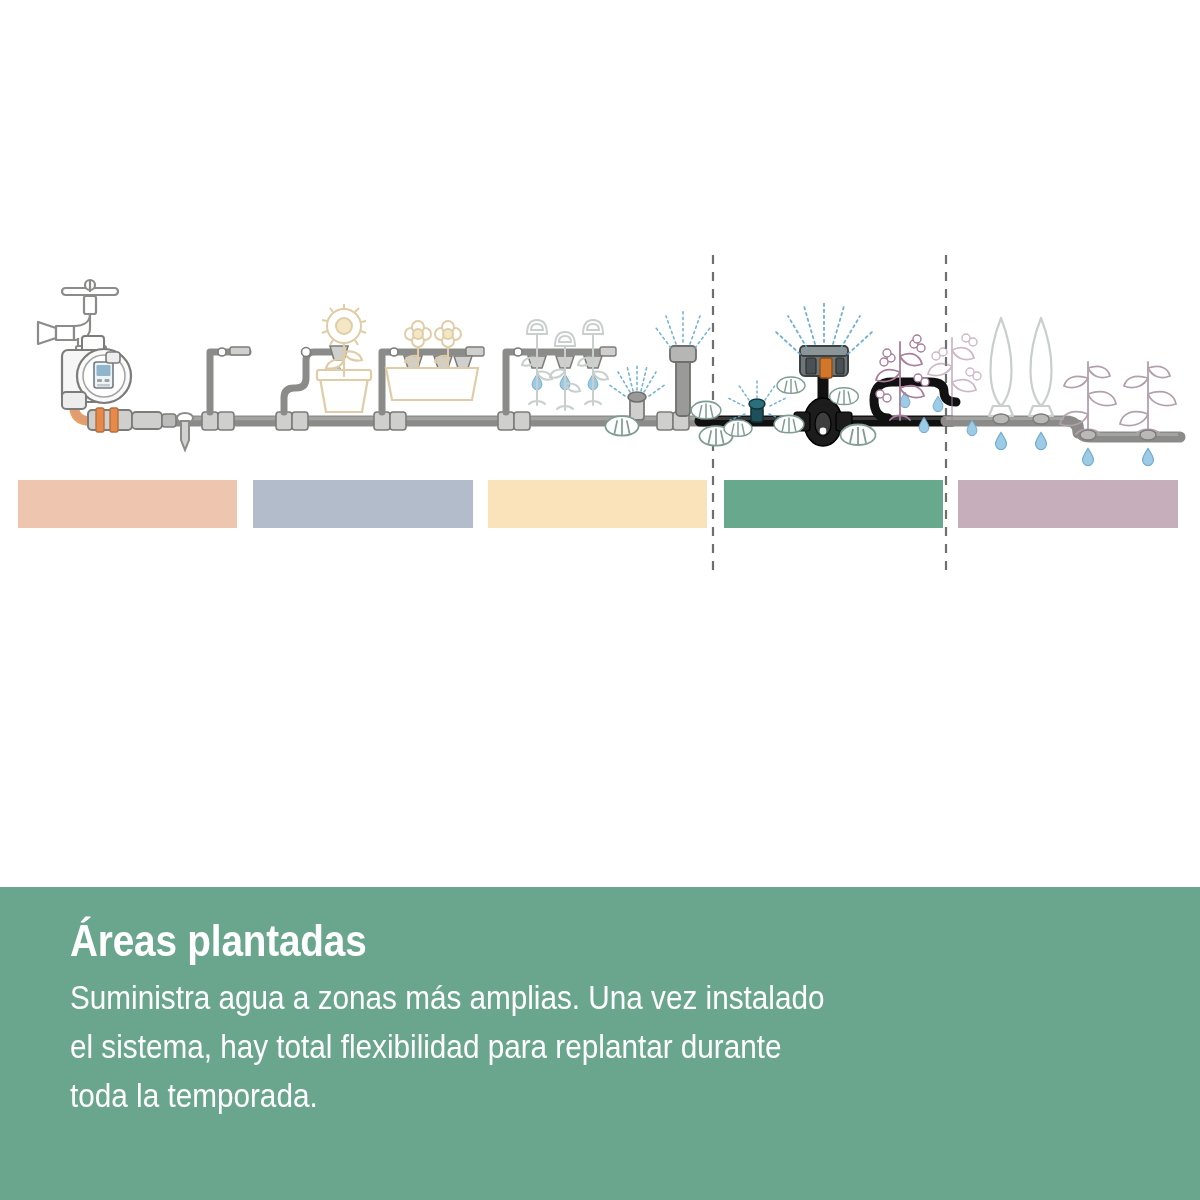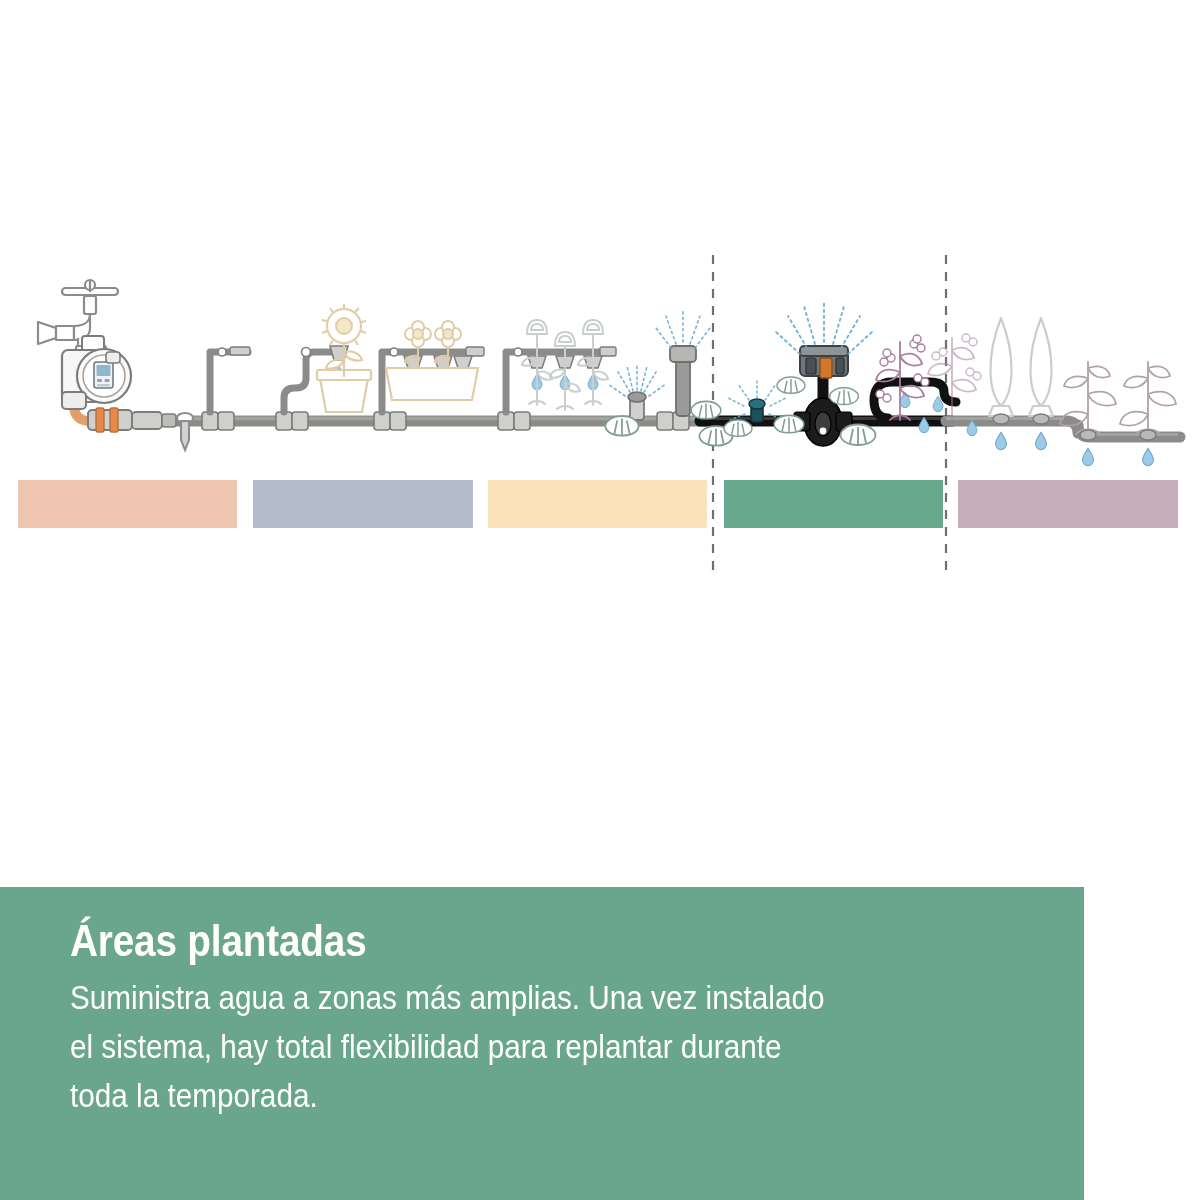--- a/index.html
+++ b/index.html
@@ -45,21 +45,21 @@
     position: absolute;
     height: 48px;
     top: 480px;
   }
 
   
   #caption-panel {
     position: absolute;
     left: 0;
     top: 887px;
-    width: 1084px;
+    width: 1200px;
     height: 313px;
     background: #6aa68d;
     box-sizing: border-box;
     padding: 28px 70px 0 70px;
   }
   #caption-title {
     font-family: "Liberation Sans Narrow", "Liberation Sans", sans-serif;
     font-weight: bold;
     font-size: 44px;
     line-height: 52px;

